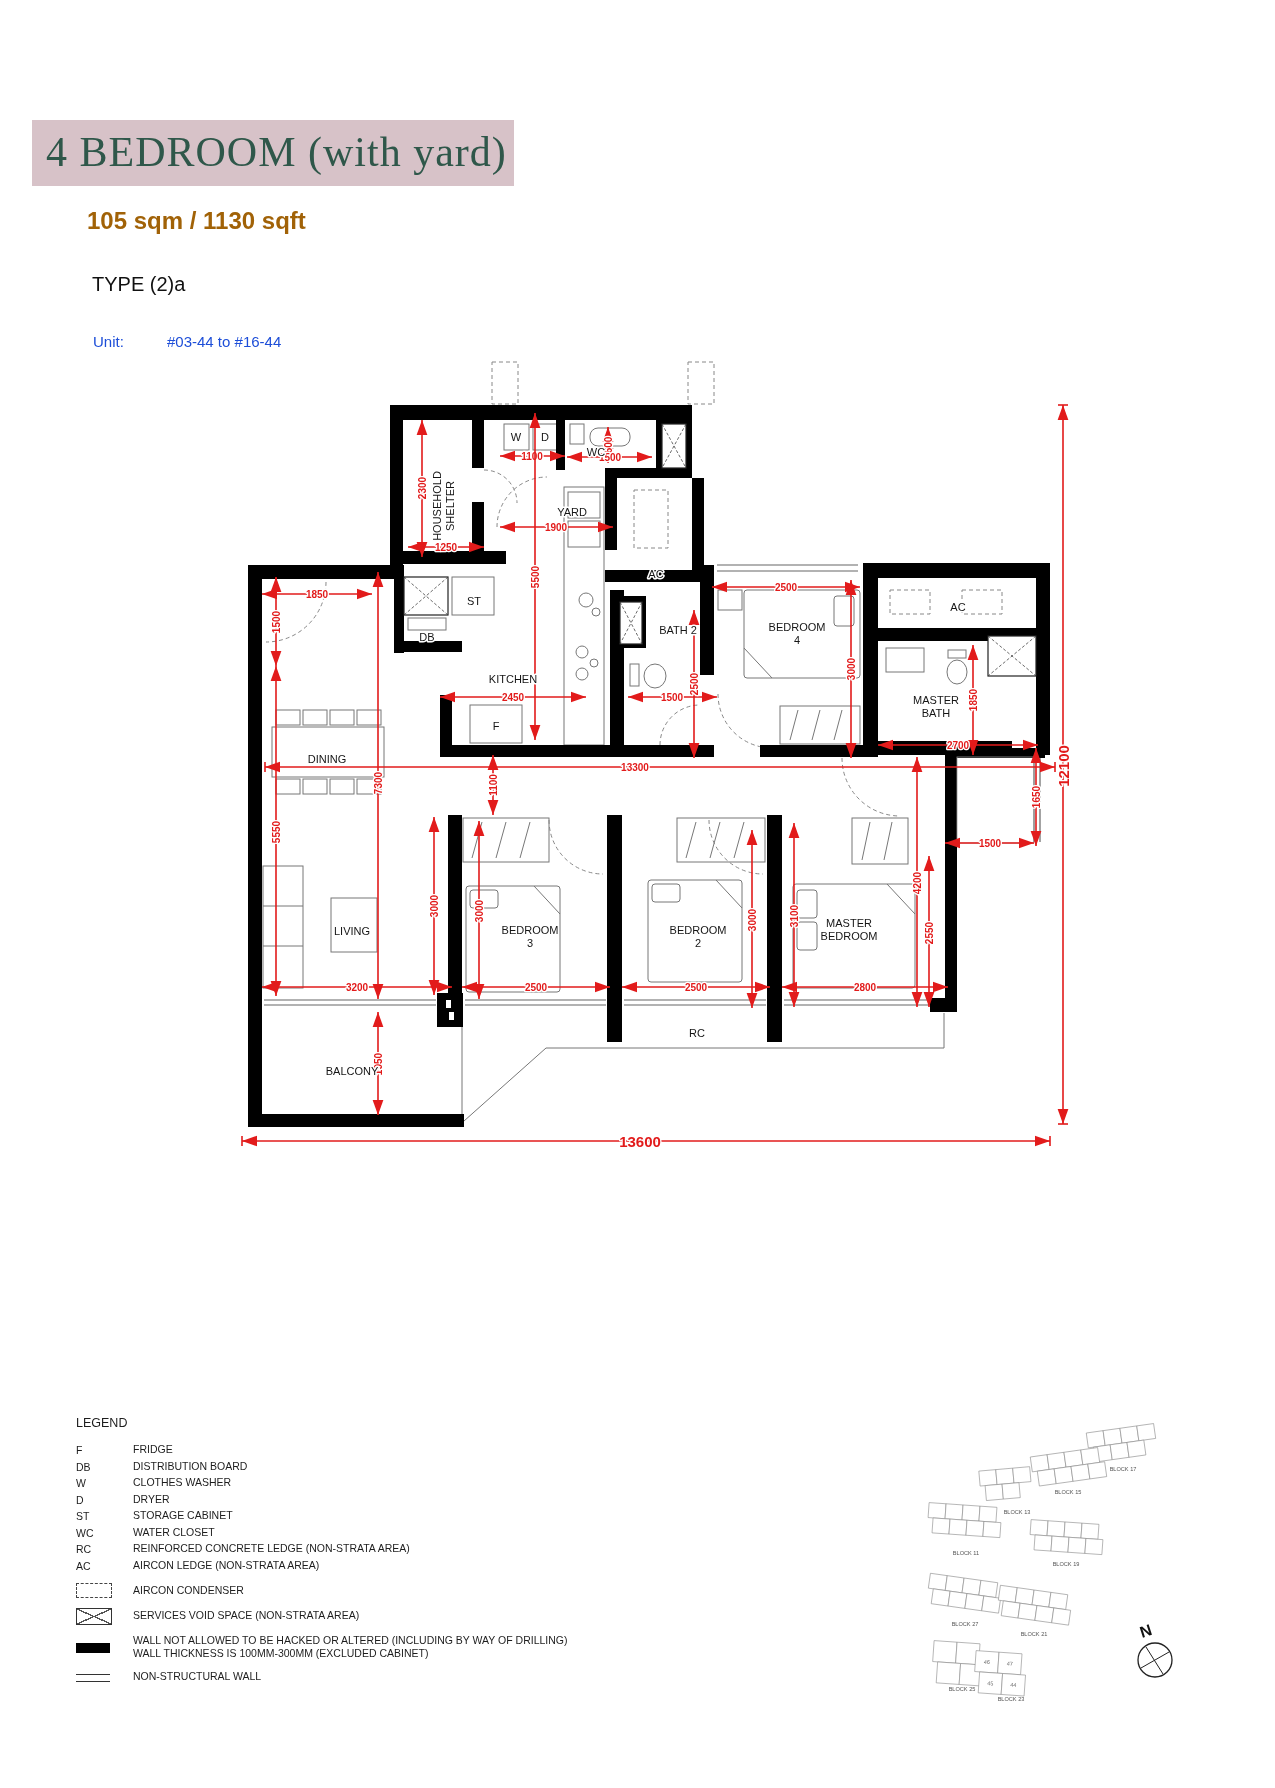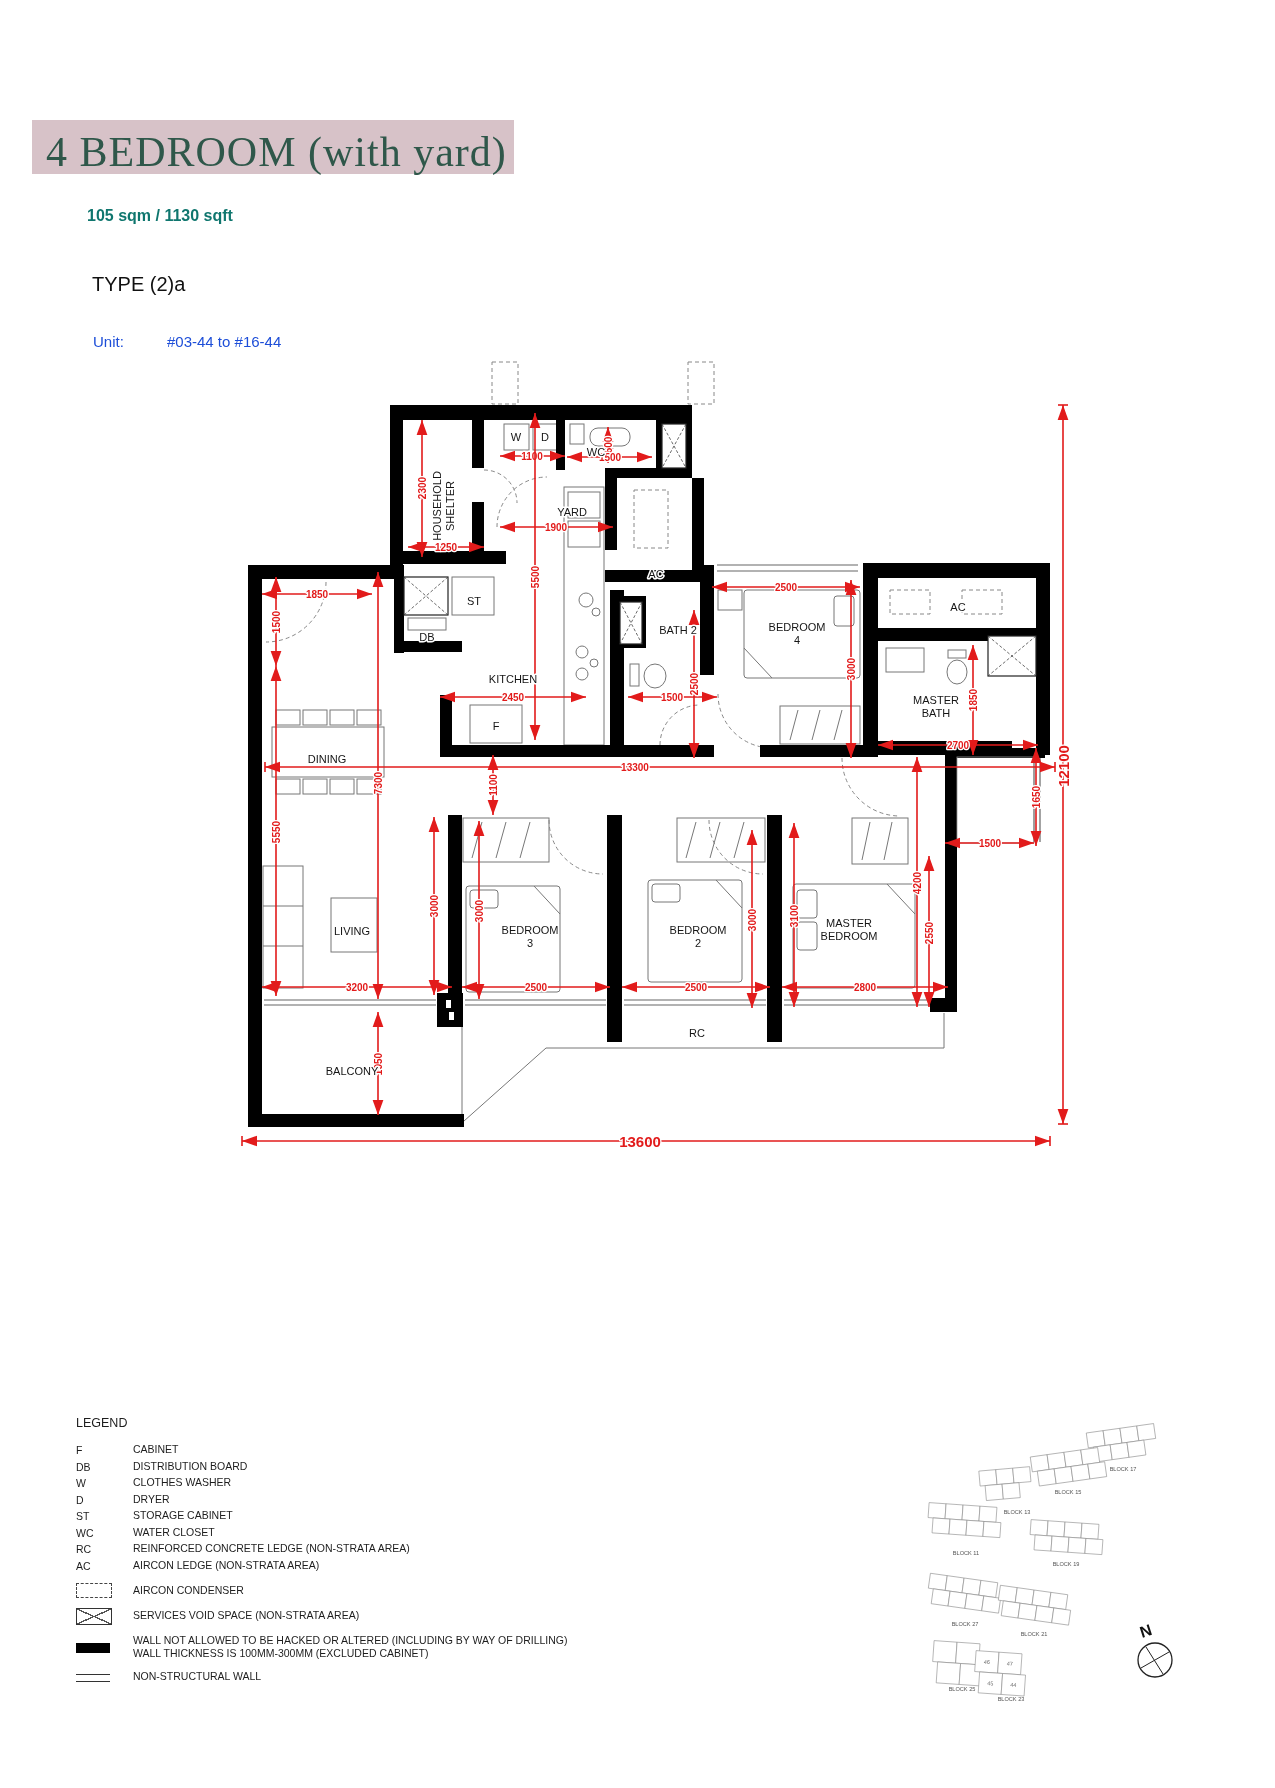--- a/index.html
+++ b/index.html
@@ -1,19 +1,19 @@
 <!DOCTYPE html>
 <html><head>
 <meta charset="utf-8">
 <style>
   html,body{margin:0;padding:0;}
   body{width:1275px;height:1788px;position:relative;background:#fff;font-family:"Liberation Sans",sans-serif;}
-  .banner{position:absolute;left:32px;top:120px;width:482px;height:54px;background:#d7c2c8;}
+  .banner{position:absolute;left:32px;top:120px;width:482px;height:66px;background:#d7c2c8;}
   .banner .t{font-family:"Liberation Serif",serif;font-size:42px;color:#2f574a;line-height:65px;padding-left:14px;letter-spacing:1px;white-space:nowrap;}
-  .area{position:absolute;left:87px;top:207px;font-size:16px;font-weight:bold;color:#0f766e;}
+  .area{position:absolute;left:87px;top:207px;font-size:24px;font-weight:bold;color:#a16207;}
   .type{position:absolute;left:92px;top:273px;font-size:20px;color:#111;}
   .unitrow{position:absolute;left:93px;top:333px;font-size:15px;color:#1d4ed8;}
   .unitrow .v{position:absolute;left:74px;top:0;white-space:nowrap;}
   #fp{position:absolute;left:225px;top:350px;}
   svg text{font-family:"Liberation Sans",sans-serif;}
   .rl{fill:#151515;text-anchor:middle;dominant-baseline:central;paint-order:stroke;stroke:#fff;stroke-width:3px;stroke-linejoin:round;font-size:11px;}
   .dl{fill:#e21b1b;font-weight:bold;text-anchor:middle;dominant-baseline:central;paint-order:stroke;stroke:#fff;stroke-width:2.6px;stroke-linejoin:round;}
   .dim{stroke:#e21b1b;stroke-width:1.6;}
   .w{fill:#000;stroke:none;}
   .f{fill:#fff;stroke:#777;stroke-width:1;}
@@ -327,21 +327,21 @@
       <text x="697" y="1033" class="rl"><tspan x="697" dy="0">RC</tspan></text>
     </g>
 </svg>
 
 <div class="legend">
   <div class="hd">LEGEND</div>
   <div id="legend-items">
       <div class="lrow">
         <span class="sym">F</span>
         <span class="lbl">
-          <div>CABINET</div>
+          <div>FRIDGE</div>
         </span>
       </div>
       <div class="lrow">
         <span class="sym">DB</span>
         <span class="lbl">
           <div>DISTRIBUTION BOARD</div>
         </span>
       </div>
       <div class="lrow">
         <span class="sym">W</span>

